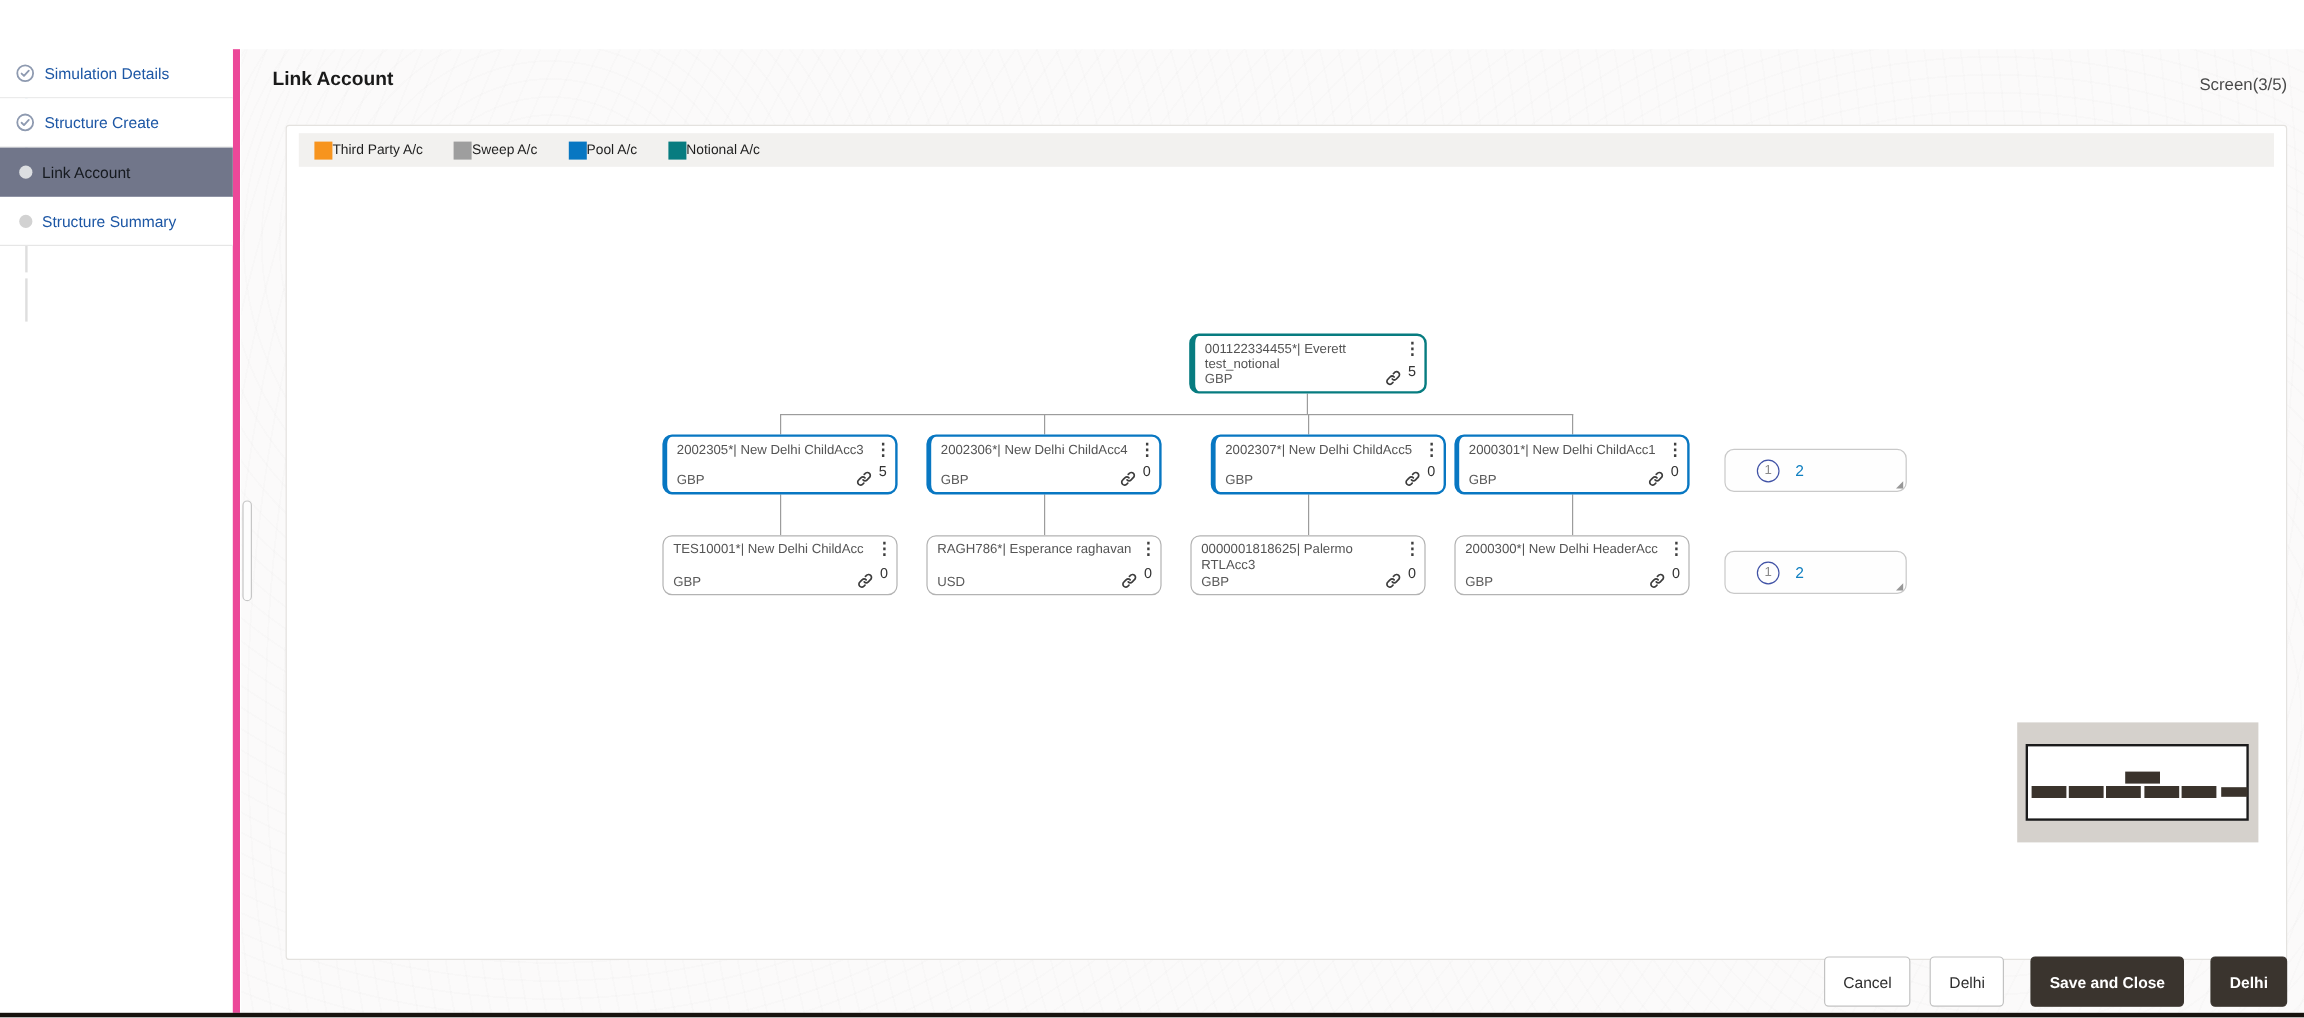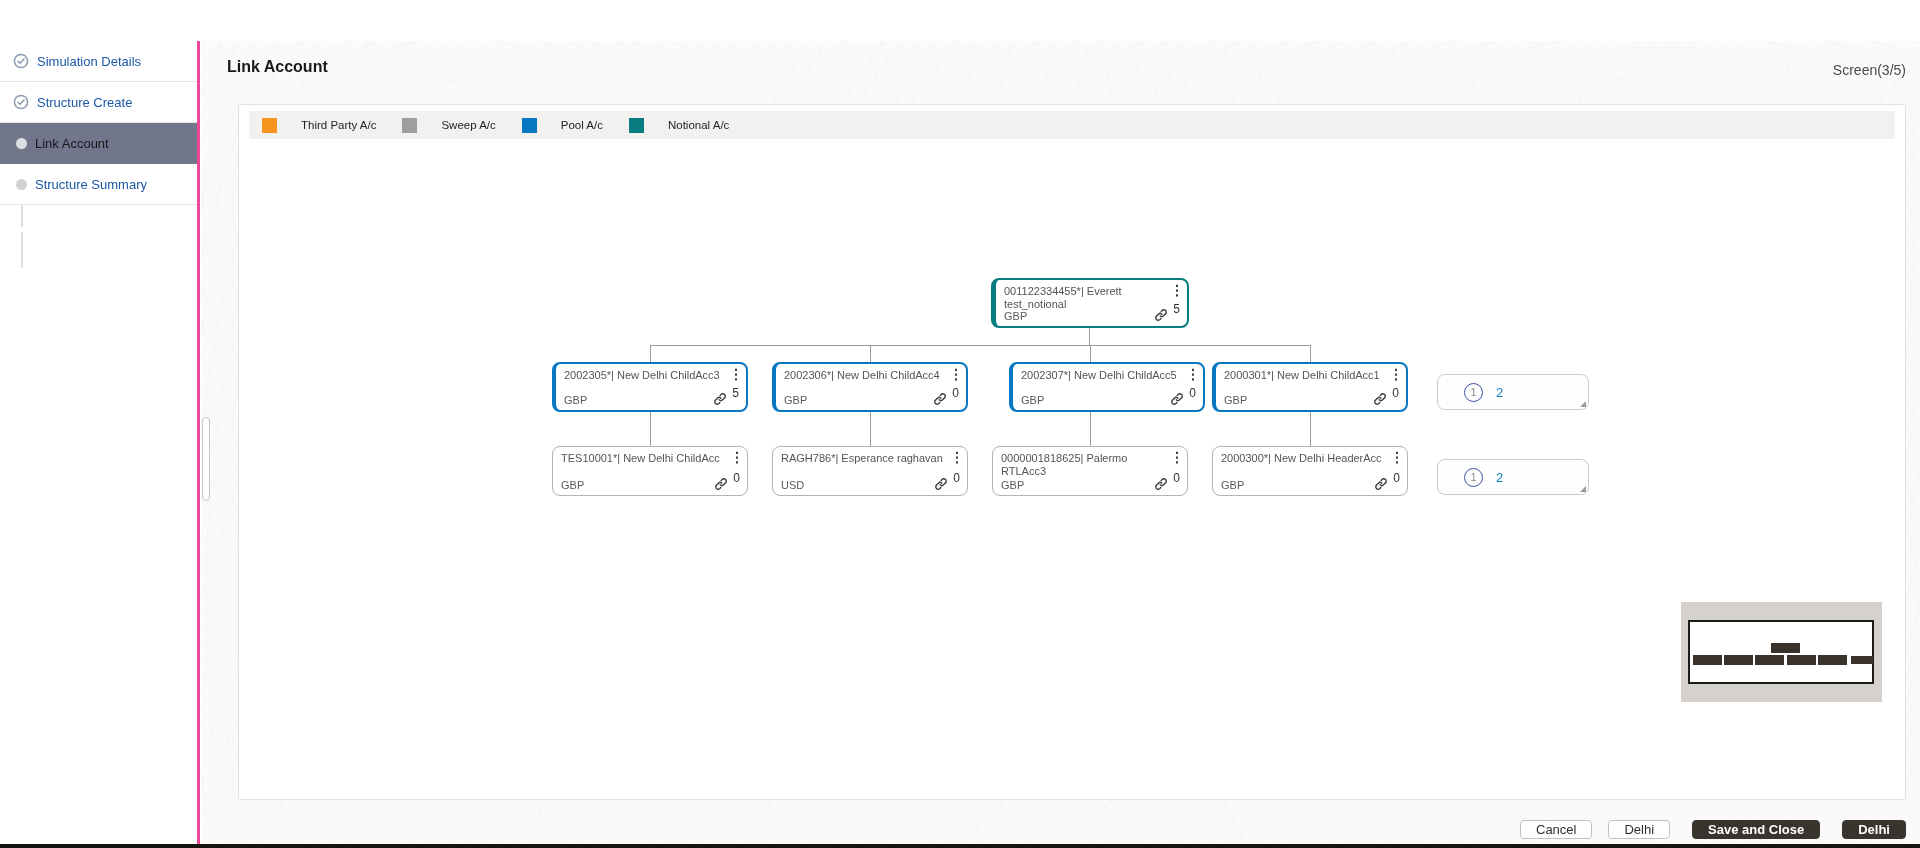--- a/index.html
+++ b/index.html
@@ -12,21 +12,21 @@
     border-bottom:1px solid #d8d8d8; z-index:30; }
   .hdr-title { position:absolute; left:29px; top:10px; font-size:18px; font-weight:bold; color:#1a1a1a; }
   .hdr-btn { position:absolute; top:11px; width:20px; height:20px; background:none; border:none;
     cursor:pointer; padding:0; }
   .hdr-btn svg { display:block; }
   .btn-resize { right:56px; }
   .btn-close { right:20px; }
 
   
   .sidebar { position:absolute; left:0; top:41px; bottom:4px; width:200px; background:#fff;
-    border-right:3px solid #ec4899; z-index:20; }
+    border-right:6px solid #ec4899; z-index:20; }
   .rail { position:absolute; left:21px; width:2px; background:#a9cbe0; z-index:0; }
   .rail.gray { background:#dedede; }
   .step { position:relative; height:41px; display:flex; align-items:center; gap:8px;
     padding-left:13px; border-bottom:1px solid #e6e6e6; cursor:pointer; background:#fff; z-index:1; }
   .step-label { font-size:13px; color:#1d57a5; }
   .step.active { background:#71768a; border-bottom-color:#71768a; }
   .step.active .step-label { color:#15191e; }
   .dot { width:11px; height:11px; border-radius:50%; background:#d2d2d2; flex:0 0 auto; margin-left:3px; }
   .step.active .dot { background:#dcdee1; }
   .step-icon { flex:0 0 auto; display:flex; }
@@ -39,21 +39,21 @@
       repeating-radial-gradient(circle at 85% 70%, rgba(80,80,80,0.016) 0 1.5px, transparent 1.5px 15px);
   }
   .page-heading { position:absolute; left:26px; top:17px; font-size:16px; font-weight:bold; color:#1a1a1a; }
   .screen-ind { position:absolute; right:14px; top:21px; font-size:14px; color:#4a4a4a; }
 
   .card { position:absolute; left:37px; top:63px; width:1668px; height:696px; background:#fff;
     border:1px solid #e4e2df; border-radius:3px; }
 
   .legend { position:absolute; left:10px; right:10px; top:6px; height:28px; background:#f2f1ef;
     display:flex; align-items:center; padding-left:13px; gap:26px; }
-  .lg-item { display:flex; align-items:center; gap:24px; }
+  .lg-item { display:flex; align-items:center; gap:0; }
   .lg-swatch { width:15px; height:15px; }
   .lg-label { font-size:11.5px; color:#1e1e1e; }
 
   
   .conn { position:absolute; background:#9c9c9c; }
   .node { position:absolute; width:196px; height:50px; background:#fff; border-radius:8px;
     padding:5px 8px; font-size:11px; color:#545454; cursor:pointer; }
   .node.notional { border:2px solid #077C80; border-left-width:5px; width:198px; }
   .node.pool { border:2px solid #0877C2; border-left-width:4px; }
   .node.sweep { border:1.5px solid #b3b3b3; }
@@ -77,21 +77,21 @@
 
   
   .minimap { position:absolute; left:1442px; top:497px; width:201px; height:100px; background:#d5d1cc;
     cursor:pointer; }
   .mm-view { position:absolute; left:7px; top:18px; width:186px; height:64px; background:#fff;
     border:2px solid #1b1b1b; }
   .mm-node { position:absolute; height:10px; background:#3a332c; }
 
   
   .footer { position:absolute; right:14px; bottom:5px; display:flex; align-items:center; }
-  .fbtn { height:19px; border-radius:4px; font-size:13px; cursor:pointer;
+  .fbtn { height:42px; border-radius:4px; font-size:13px; cursor:pointer;
     font-family:"Liberation Sans","DejaVu Sans",sans-serif; }
   .fbtn.outline { background:#fff; border:1px solid #c2c2c2; color:#2e2e2e; padding:0 15px; }
   .fbtn.solid { background:#3a342e; border:1px solid #3a342e; color:#fff; font-weight:bold; padding:0 15px; }
   .gap16 { width:16px; } .gap22 { width:22px; }
 
   .bottom-strip { position:absolute; left:0; right:0; bottom:0; height:4px; background:#17130e; z-index:40; }
   .side-scroll { position:absolute; left:202px; top:417px; width:8px; height:84px; background:#fdfdfd;
     border:1px solid #c6c6c6; border-radius:4px; z-index:25; }
 </style>
 </head>

